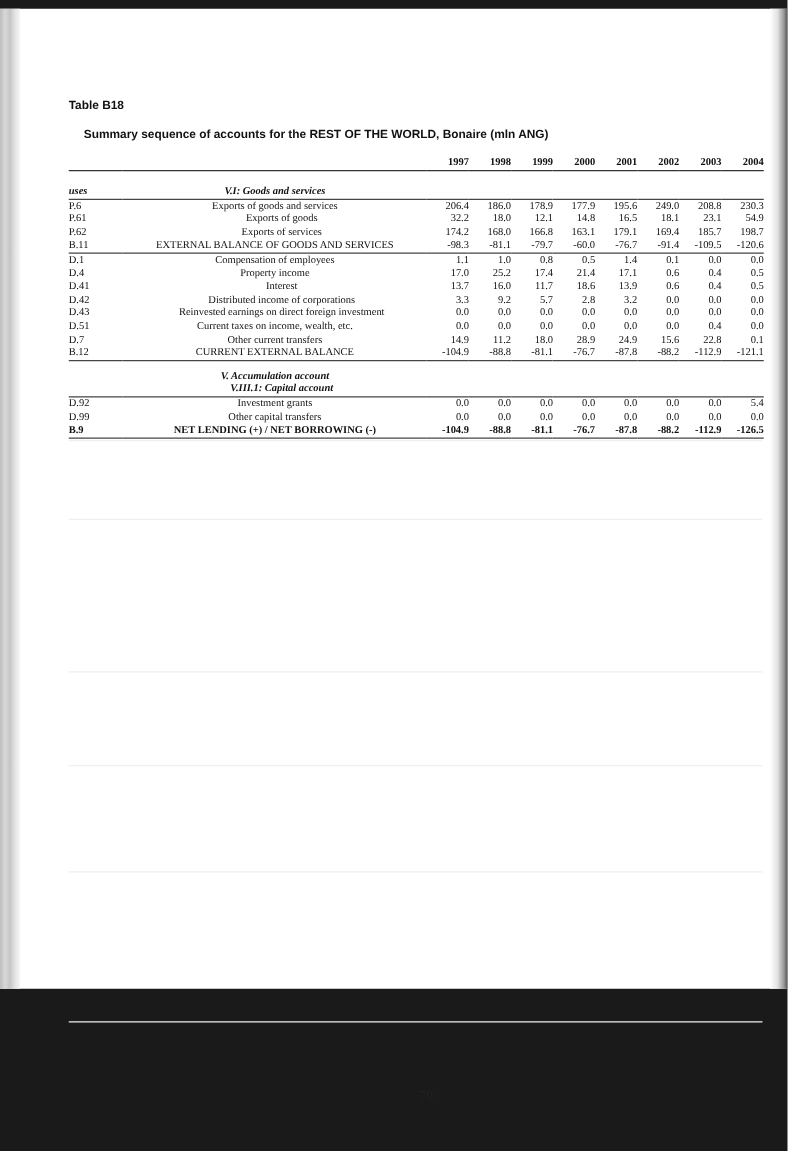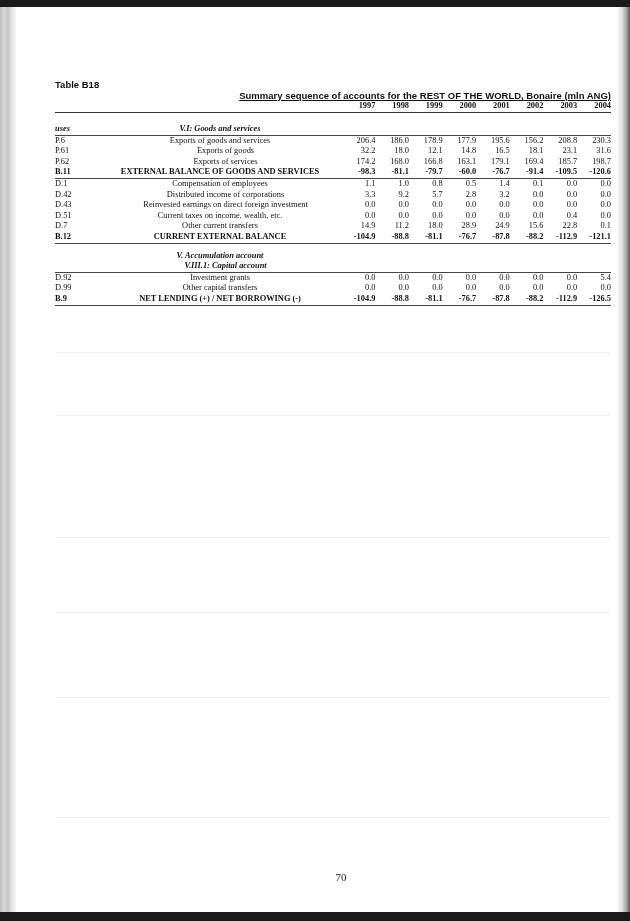--- a/index.html
+++ b/index.html
@@ -2,21 +2,21 @@
 <html><head>
   <meta charset="utf-8">
   <style>
     html, body { margin: 0; padding: 0; }
     body {
       width: 630px; height: 921px; overflow: hidden;
       background: #1a1a1a; position: relative;
       font-family: "Liberation Serif", serif;
     }
     .page {
-      position: absolute; left: 0; top: 7px; width: 630px; height: 905px;
+      position: absolute; left: 0; top: 7px; width: 630px; height: 784px;
       background: #ffffff;
     }
     .left-edge {
       position: absolute; left: 0; top: 0; width: 16px; height: 100%;
       background: linear-gradient(to right, #bdbdbd 0px, #d8d8d8 4px, #c6c6c6 8px, #e4e4e4 12px, #f6f6f6 16px);
     }
     .right-edge {
       position: absolute; right: 0; top: 0; width: 14px; height: 100%;
       background: linear-gradient(to right, #ffffff 0px, #e2e2e2 6px, #9a9a9a 11px, #555 14px);
     }
@@ -26,38 +26,36 @@
     .table-wrap {
       position: absolute; left: 55px; top: 72px; width: 556px;
       color: #111;
     }
     .tbl-label {
       font-family: "Liberation Sans", sans-serif; font-weight: bold;
       font-size: 9.5px; line-height: 11px; margin: 0;
     }
     .tbl-title {
       font-family: "Liberation Sans", sans-serif; font-weight: bold;
-      font-size: 9.5px; line-height: 11px; margin: 0;
-      text-decoration: underline;
-      text-align: right;
+      font-size: 9.5px; line-height: 11px; margin: 12px;
     }
     table { border-collapse: collapse; width: 556px; font-size: 8.4px; }
     td, th { padding: 0; line-height: 10.6px; white-space: nowrap; }
     th { font-weight: bold; text-align: right; height: 11px; margin-top: 16px; }
     .hdr-row th { border-bottom: 1.4px solid #333; }
     .code { width: 45px; text-align: left; }
     .desc { width: 235px; text-align: center; }
     .num { width: 34.5px; text-align: right; }
     .indent1 .desc { padding-left: 11px; }
     .section td { font-style: italic; font-weight: bold; padding-top: 7px; margin-left: 44px; }
     .section.first td { padding-top: 11px; }
     .section.lined td { border-bottom: 1px solid #444; }
     .sub td { font-style: italic; font-weight: bold; }
     .sub .desc { padding-left: 11px; }
-    .last td { border-bottom: 1px solid #444; font-weight: bold; }
+    .last td { border-bottom: 1px solid #444; }
     .bold td { font-weight: bold; }
     .page-number {
       position: absolute; left: 0; width: 630px; top: 864px; text-align: center;
       font-size: 11px; color: #222; margin-left: 26px;
     }
   </style>
 </head>
 <body>
 
 <div class="page">
@@ -104,35 +102,35 @@
             <td class="num"></td>
           </tr>
           <tr>
             <td class="code">P.6</td>
             <td class="desc">Exports of goods and services</td>
             <td class="num">206.4</td>
             <td class="num">186.0</td>
             <td class="num">178.9</td>
             <td class="num">177.9</td>
             <td class="num">195.6</td>
-            <td class="num">156.2</td>
+            <td class="num">249.0</td>
             <td class="num">208.8</td>
             <td class="num">230.3</td>
           </tr>
           <tr class="indent1">
             <td class="code">P.61</td>
             <td class="desc">Exports of goods</td>
             <td class="num">32.2</td>
             <td class="num">18.0</td>
             <td class="num">12.1</td>
             <td class="num">14.8</td>
             <td class="num">16.5</td>
             <td class="num">18.1</td>
             <td class="num">23.1</td>
-            <td class="num">31.6</td>
+            <td class="num">54.9</td>
           </tr>
           <tr class="indent1">
             <td class="code">P.62</td>
             <td class="desc">Exports of services</td>
             <td class="num">174.2</td>
             <td class="num">168.0</td>
             <td class="num">166.8</td>
             <td class="num">163.1</td>
             <td class="num">179.1</td>
             <td class="num">169.4</td>
@@ -156,20 +154,44 @@
             <td class="desc">Compensation of employees</td>
             <td class="num">1.1</td>
             <td class="num">1.0</td>
             <td class="num">0.8</td>
             <td class="num">0.5</td>
             <td class="num">1.4</td>
             <td class="num">0.1</td>
             <td class="num">0.0</td>
             <td class="num">0.0</td>
           </tr>
+          <tr>
+            <td class="code">D.4</td>
+            <td class="desc">Property income</td>
+            <td class="num">17.0</td>
+            <td class="num">25.2</td>
+            <td class="num">17.4</td>
+            <td class="num">21.4</td>
+            <td class="num">17.1</td>
+            <td class="num">0.6</td>
+            <td class="num">0.4</td>
+            <td class="num">0.5</td>
+          </tr>
+          <tr class="indent1">
+            <td class="code">D.41</td>
+            <td class="desc">Interest</td>
+            <td class="num">13.7</td>
+            <td class="num">16.0</td>
+            <td class="num">11.7</td>
+            <td class="num">18.6</td>
+            <td class="num">13.9</td>
+            <td class="num">0.6</td>
+            <td class="num">0.4</td>
+            <td class="num">0.5</td>
+          </tr>
           <tr class="indent1">
             <td class="code">D.42</td>
             <td class="desc">Distributed income of corporations</td>
             <td class="num">3.3</td>
             <td class="num">9.2</td>
             <td class="num">5.7</td>
             <td class="num">2.8</td>
             <td class="num">3.2</td>
             <td class="num">0.0</td>
             <td class="num">0.0</td>

